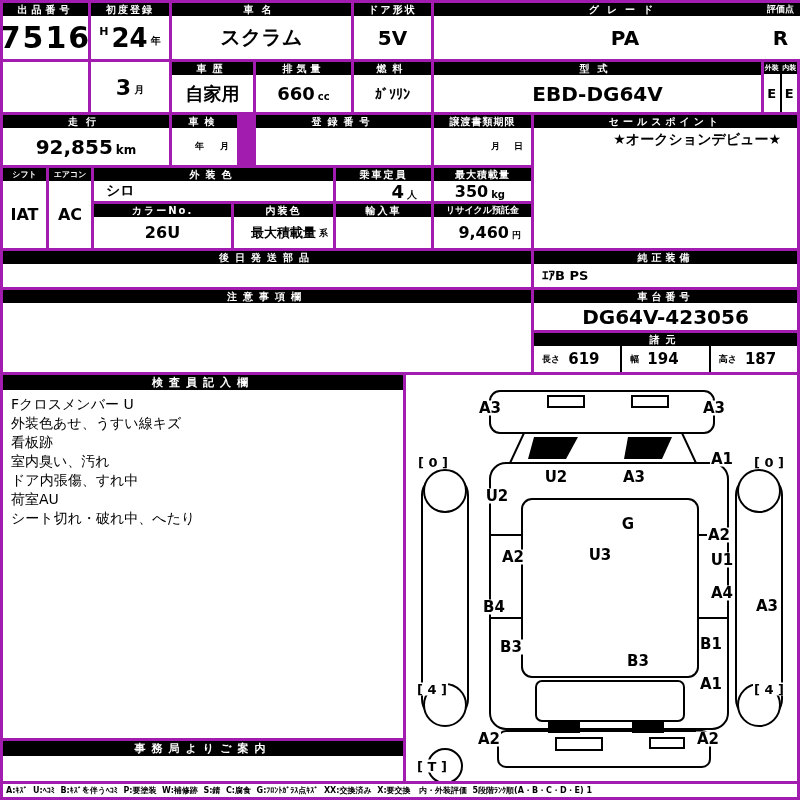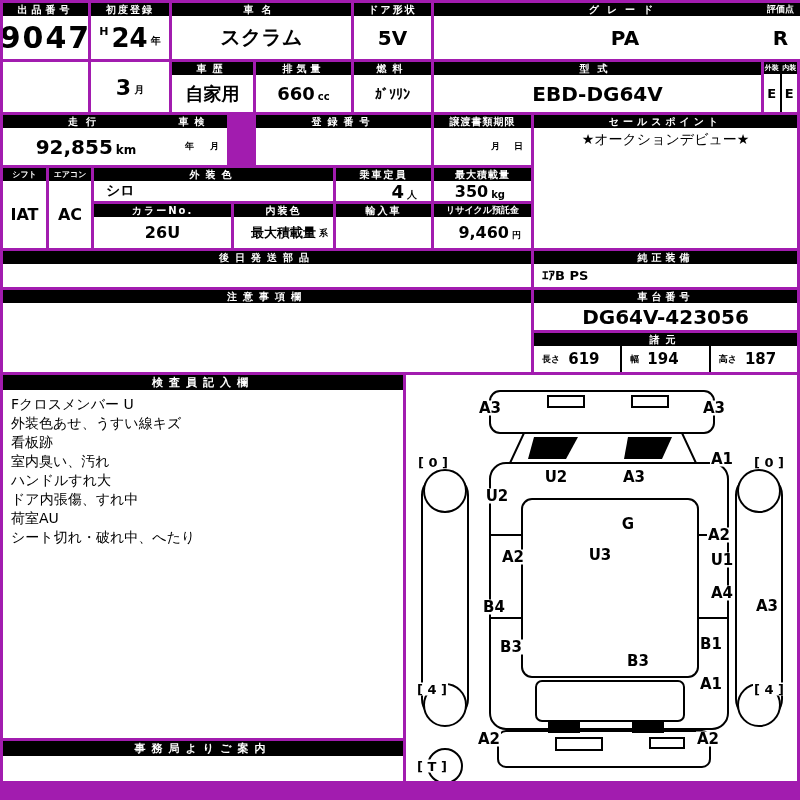--- a/index.html
+++ b/index.html
@@ -24,30 +24,30 @@
 .ei-val{flex:1;display:flex;align-items:center;justify-content:center;font-weight:bold;font-size:13px}
 .specs{flex:1;display:flex}
 .spec{flex:1;display:flex;align-items:center;gap:8px;padding-left:8px}
 .spec+.spec{border-left:2px solid #000}
 .spec-l{font-size:9px;font-weight:bold}
 .spec-v{font-size:15px;font-weight:bold}
 #diagram-svg{position:absolute;left:0;top:0}
 .mark{position:absolute;transform:translate(-50%,-50%);font-weight:bold;font-size:15px;line-height:1;background:#fff;padding:0 1px;white-space:pre}
 .mark.br{font-size:13px}
 .legendbar{position:absolute;left:3px;top:784px;width:794px;height:13px;background:#fff;font-size:8px;line-height:13px;padding-left:3px;white-space:pre;overflow:hidden;font-weight:bold}
-.salesval{flex:1;padding:3px 0;font-size:14px;font-weight:normal;text-align:center}
+.salesval{flex:1;padding:3px 16px;font-size:14px;font-weight:bold;text-align:right}
 </style>
 </head>
 <body>
 
 <div id="sheet">
 
   <div class="cell" style="left:3px;top:3px;width:85px;height:56px">
     <div class="hd ls4">出品番号</div>
-    <div class="val v30">9047</div>
+    <div class="val v30">7516</div>
   </div>
   <div class="cell" style="left:3px;top:62px;width:85px;height:50px">
     <div class="val"></div>
   </div>
 
   <div class="cell" style="left:91px;top:3px;width:78px;height:56px">
     <div class="hd ls2">初度登録</div>
     <div class="val">
       <span class="v11" style="transform:translateY(-6px)">H</span>
       <span class="v26">24</span>
@@ -112,21 +112,21 @@
     </div>
   </div>
 
   <div class="cell" style="left:3px;top:115px;width:166px;height:50px">
     <div class="hd ls8">走行</div>
     <div class="val">
       <span class="v20">92,855</span>
       <span class="unit u12">km</span>
     </div>
   </div>
-  <div class="cell" style="left:162px;top:115px;width:65px;height:50px">
+  <div class="cell" style="left:172px;top:115px;width:65px;height:50px">
     <div class="hd ls6">車検</div>
     <div class="val right mini" style="gap:16px;padding-right:8px">
       <span>年</span>
       <span>月</span>
     </div>
   </div>
   <div class="cell" style="left:256px;top:115px;width:175px;height:50px">
     <div class="hd ls6">登録番号</div>
     <div class="val"></div>
   </div>
@@ -226,21 +226,20 @@
     </div>
   </div>
 
   <div class="cell" style="left:3px;top:375px;width:400px;height:363px">
     <div class="hd fs11 ls6" style="height:15px;line-height:15px">検査員記入欄</div>
     <div class="notes">
         <div class="note-line">Fクロスメンバー U</div>
         <div class="note-line">外装色あせ、うすい線キズ</div>
         <div class="note-line">看板跡</div>
         <div class="note-line">室内臭い、汚れ</div>
-        <div class="note-line">ハンドルすれ大</div>
         <div class="note-line">ドア内張傷、すれ中</div>
         <div class="note-line">荷室AU</div>
         <div class="note-line">シート切れ・破れ中、へたり</div>
       </div>
   </div>
   <div class="cell" style="left:3px;top:741px;width:400px;height:40px">
     <div class="hd fs11 ls6" style="height:15px;line-height:15px">事務局よりご案内</div>
     <div class="val"></div>
   </div>
 
@@ -298,14 +297,15 @@
         <span class="mark" style="left: 232px; top: 286px;">B3</span>
         <span class="mark" style="left: 305px; top: 309px;">A1</span>
         <span class="mark br" style="left: 26px; top: 314px;">[ 4 ]</span>
         <span class="mark br" style="left: 363px; top: 314px;">[ 4 ]</span>
         <span class="mark" style="left: 83px; top: 364px;">A2</span>
         <span class="mark" style="left: 302px; top: 364px;">A2</span>
         <span class="mark br" style="left: 26px; top: 391px;">[ T ]</span>
       </div>
   </div>
 
+  <div class="legendbar">A:ｷｽﾞ  U:ﾍｺﾐ  B:ｷｽﾞを伴うﾍｺﾐ  P:要塗装  W:補修跡  S:錆  C:腐食  G:ﾌﾛﾝﾄｶﾞﾗｽ点ｷｽﾞ  XX:交換済み  X:要交換   内・外装評価  5段階ﾗﾝｸ順(A・B・C・D・E) 1</div>
 
 </div>
 
 </body></html>

